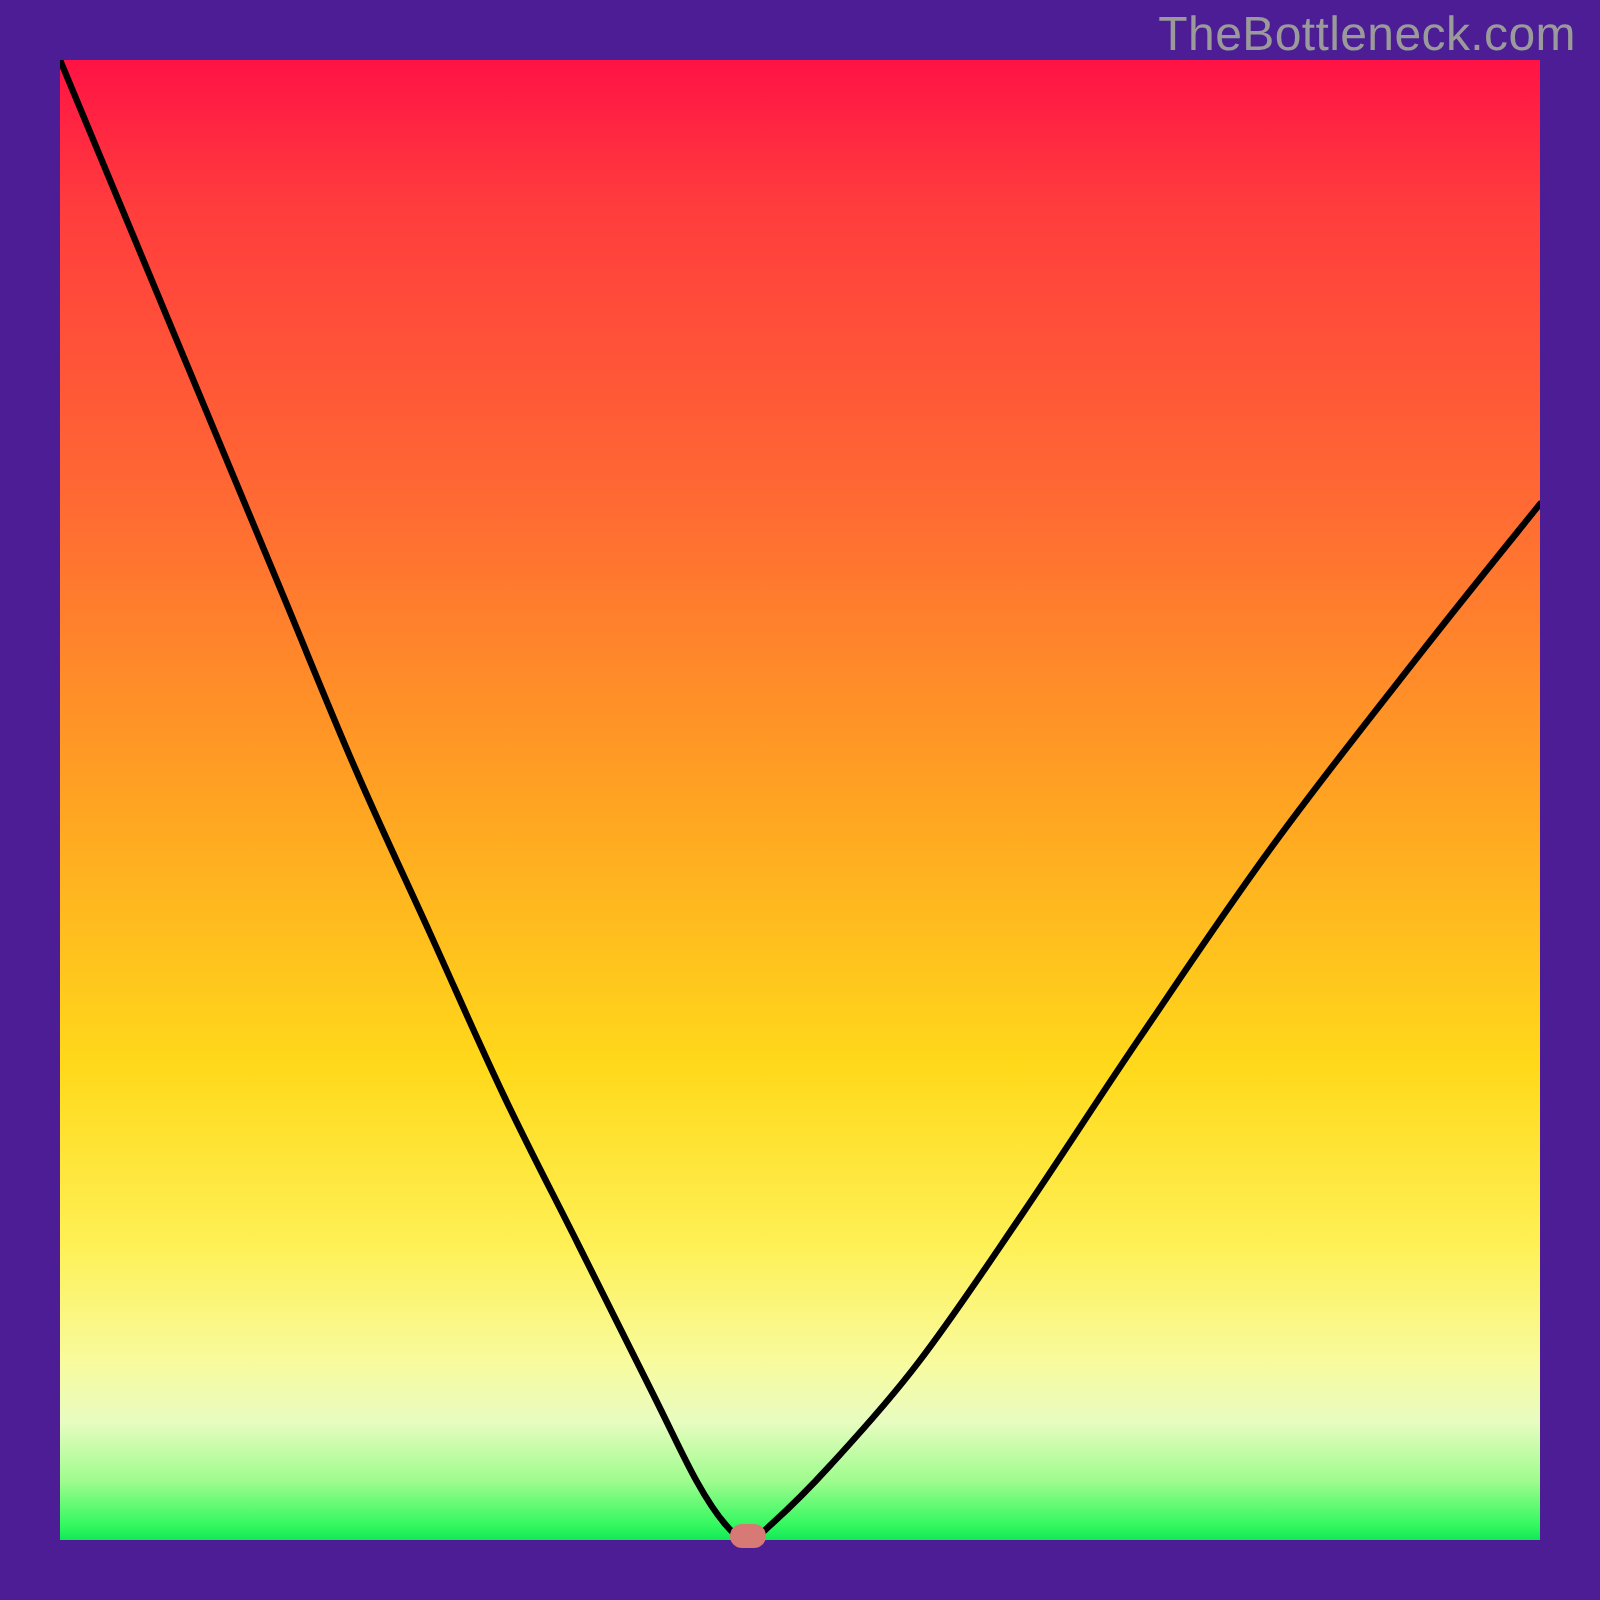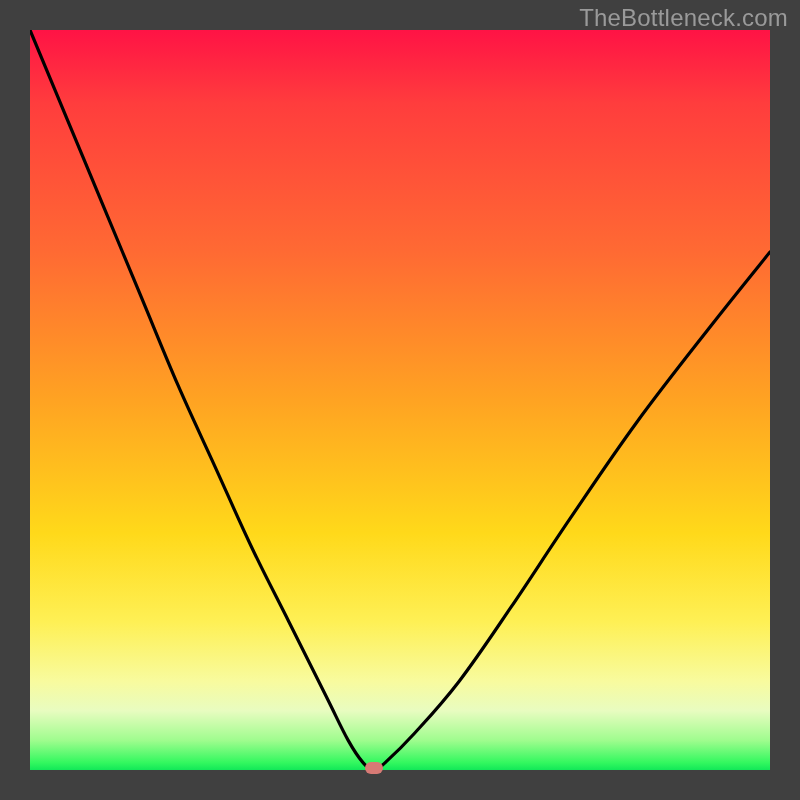--- a/index.html
+++ b/index.html
@@ -10,21 +10,21 @@
     background: #000;
     overflow: hidden;
     font-family: Arial, Helvetica, sans-serif;
   }
   .frame {
     position: absolute;
     left: 0;
     top: 0;
     width: 800px;
     height: 800px;
-    background: #404040;
+    background: #4c1d95;
   }
   .plot {
     position: absolute;
     left: 30px;
     top: 30px;
     width: 740px;
     height: 740px;
     
     background: linear-gradient(
       to bottom,

